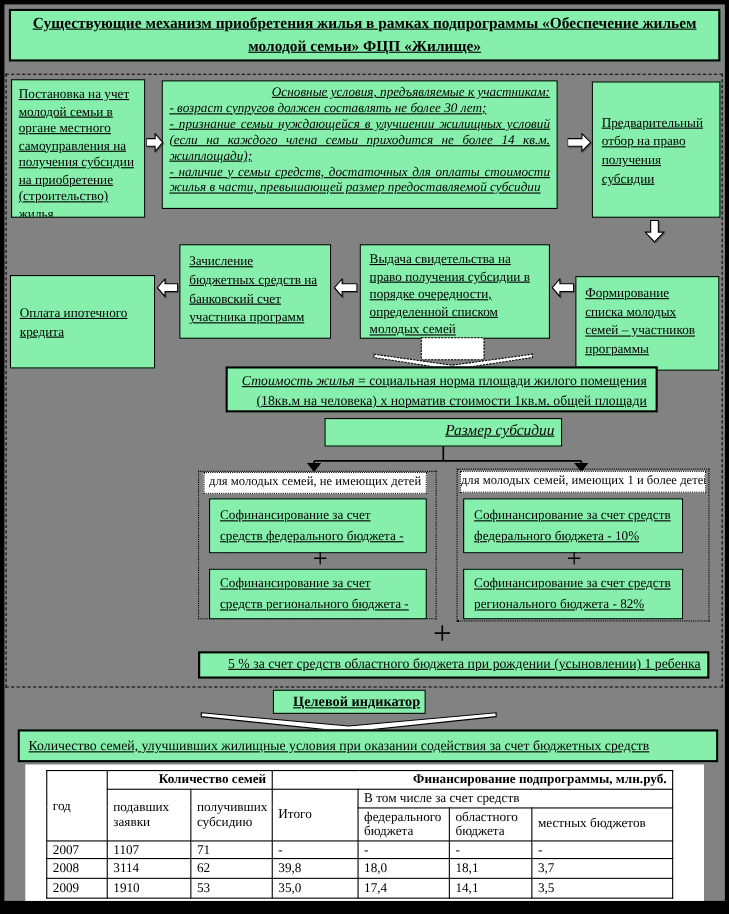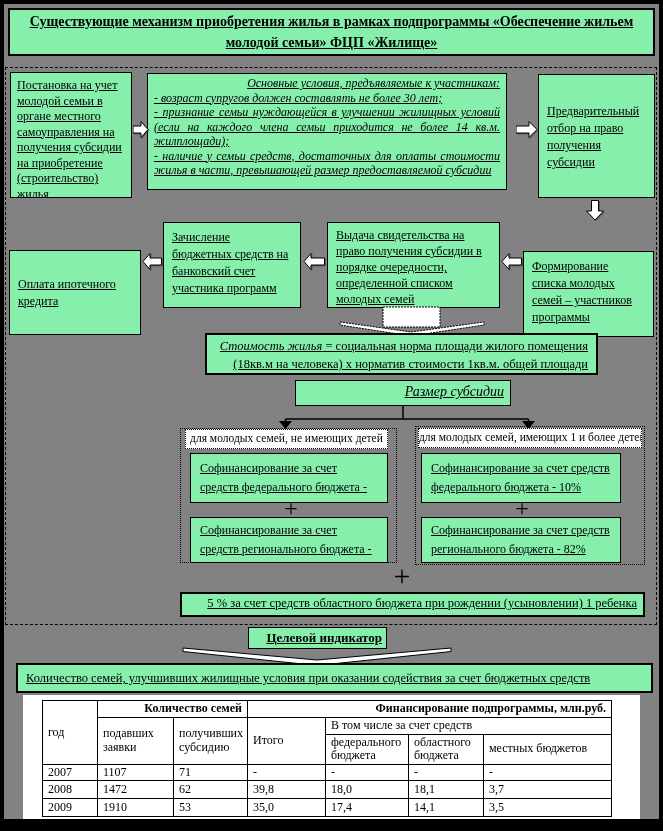--- a/index.html
+++ b/index.html
@@ -149,21 +149,21 @@
       <td>2007</td>
       <td>1107</td>
       <td>71</td>
       <td>-</td>
       <td>-</td>
       <td>-</td>
       <td>-</td>
     </tr>
     <tr style="height:18px;">
       <td>2008</td>
-      <td>1472</td>
+      <td>3114</td>
       <td>62</td>
       <td>39,8</td>
       <td>18,0</td>
       <td>18,1</td>
       <td>3,7</td>
     </tr>
     <tr style="height:18px;">
       <td>2009</td>
       <td>1910</td>
       <td>53</td>

